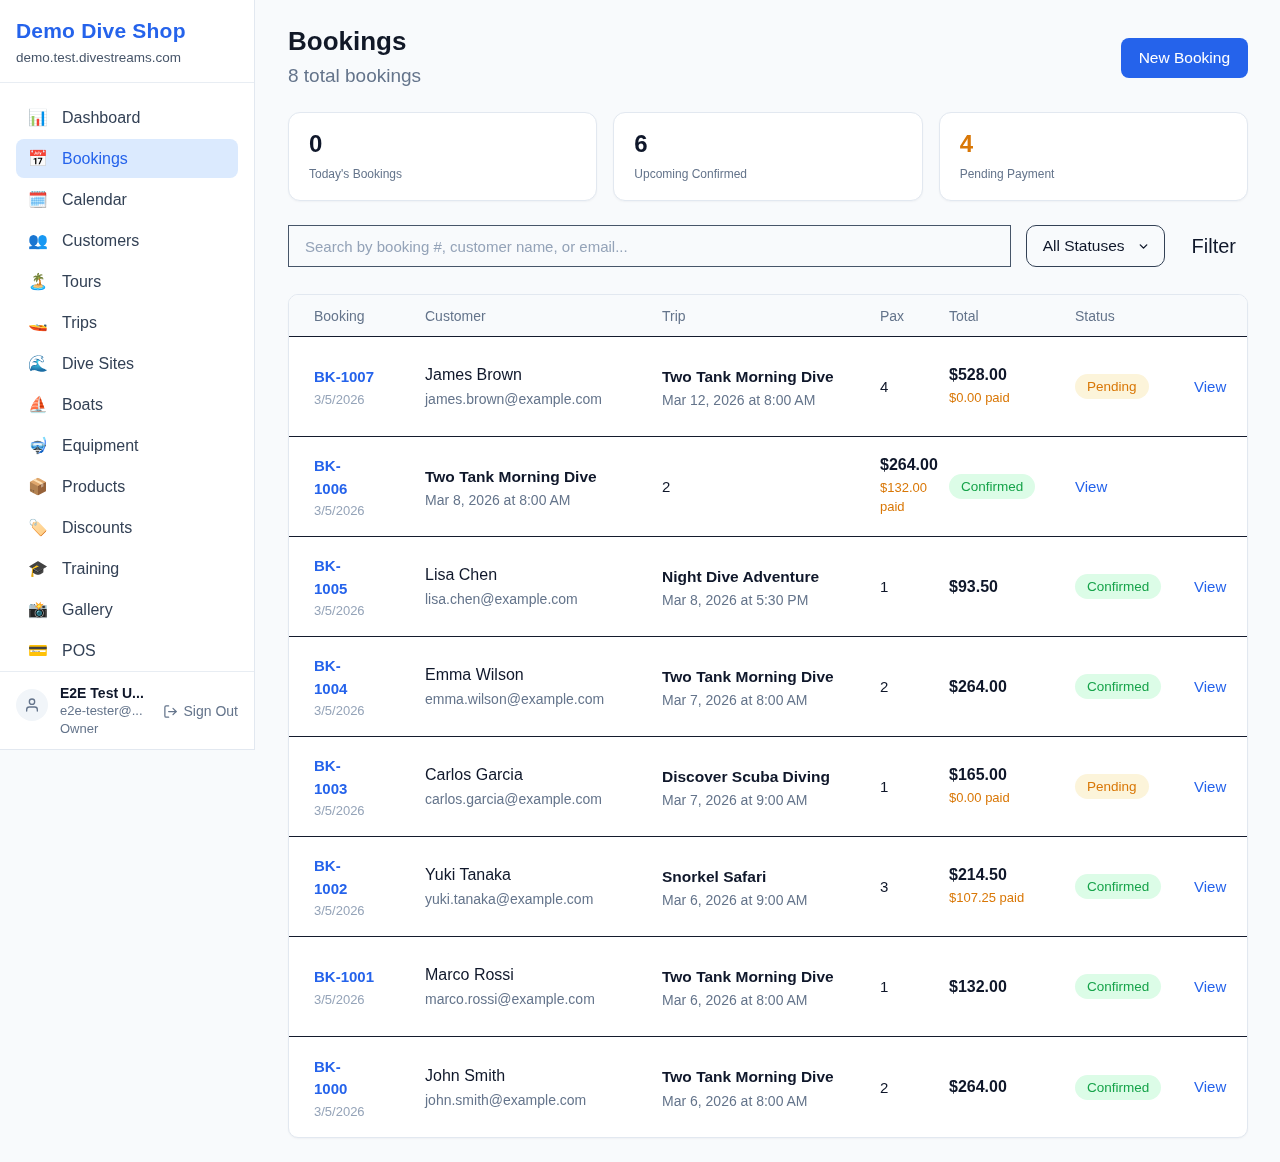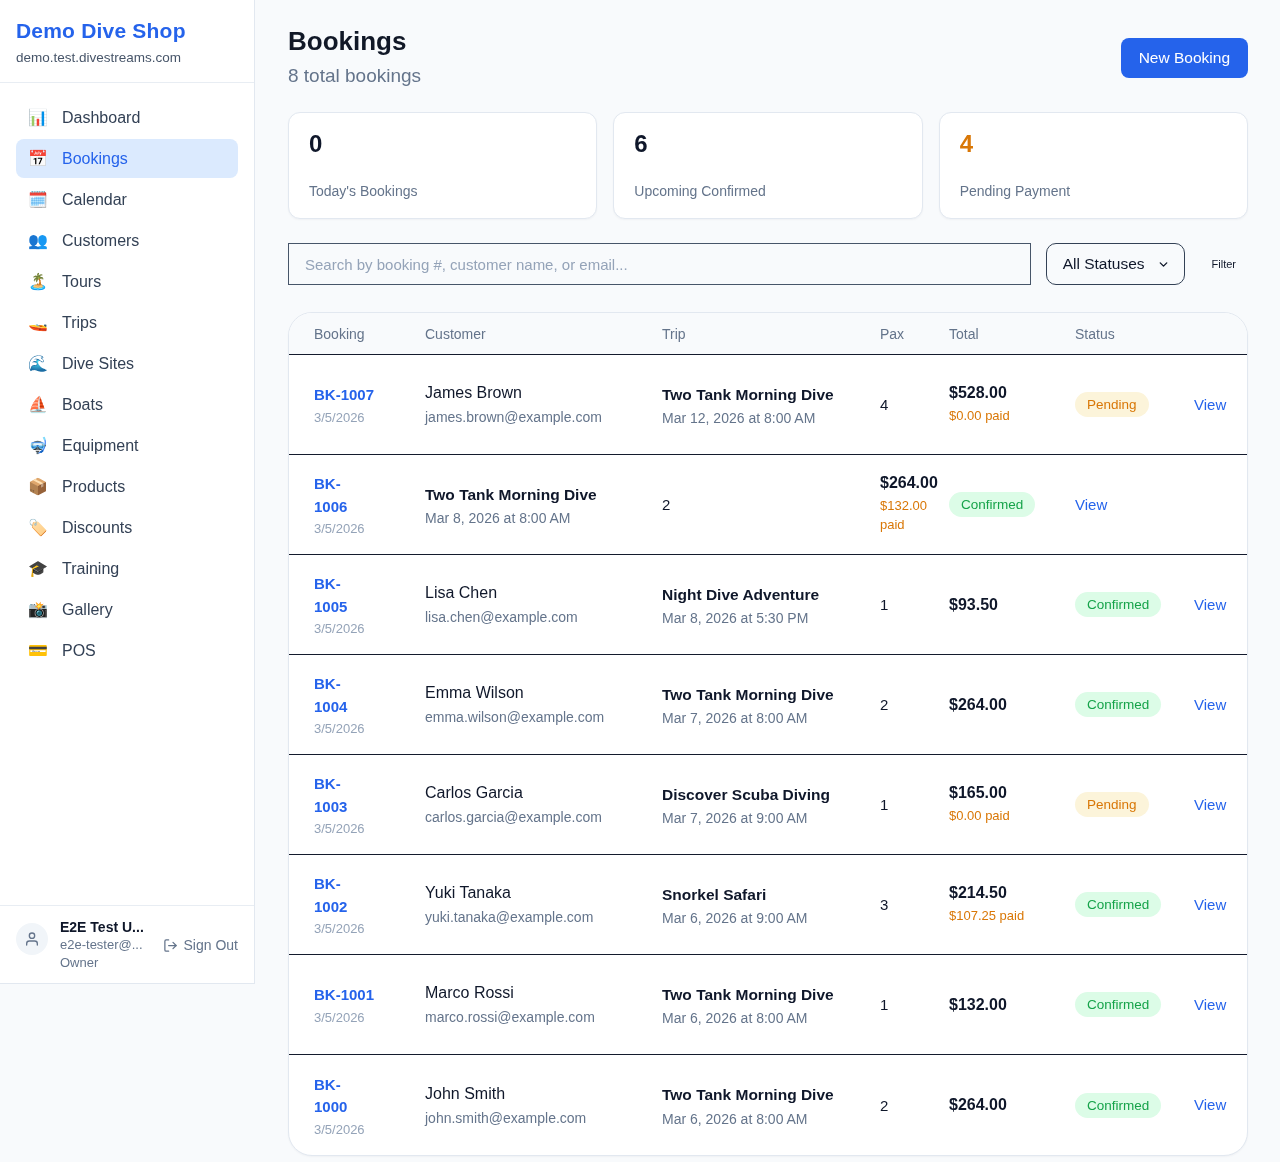--- a/index.html
+++ b/index.html
@@ -4,21 +4,21 @@
 <title>Bookings</title>
 <style>
   * { margin:0; padding:0; box-sizing:border-box; }
   html,body { width:1280px; height:1162px; overflow:hidden; }
   body {
     font-family:"Liberation Sans","DejaVu Sans",sans-serif;
     background:#f8fafc; color:#0f172a; position:relative;
   }
   
   .sidebar {
-    position:absolute; left:0; top:0; width:255px; height:984px;
+    position:absolute; left:0; top:0; width:255px; height:750px;
     background:#ffffff; border-right:1px solid #e2e8f0; border-bottom:1px solid #e2e8f0;
     display:flex; flex-direction:column;
   }
   .side-header { padding:19px 16px 17px; border-bottom:1px solid #e8edf3; }
   .brand { color:#2563eb; font-size:21px; font-weight:bold; letter-spacing:.2px; }
   .domain { color:#475569; font-size:13.5px; margin-top:7px; }
   .nav { flex:1; padding:15px 16px 0; overflow:hidden; }
   .nav-item {
     display:flex; align-items:center; gap:13px; padding:10px 12px; margin-bottom:2px;
     border-radius:8px; font-size:16px; color:#334155; cursor:pointer;
@@ -47,35 +47,35 @@
     background:#2563eb; color:#fff; border:none; border-radius:8px;
     padding:11px 18px; font-size:15.5px; font-family:inherit; cursor:pointer; margin-top:12px;
   }
   .stats { display:grid; grid-template-columns:1fr 1fr 1fr; gap:16px; margin-bottom:24px; }
   .stat-card {
     background:#fff; border:1px solid #e2e8f0; border-radius:12px;
     padding:17px 20px 19px; box-shadow:0 1px 2px rgba(15,23,42,.04);
   }
   .stat-value { font-size:24px; font-weight:bold; color:#0f172a; }
   .stat-value.warn { color:#d97706; }
-  .stat-label { font-size:14px; color:#64748b; margin-top:25px; }
+  .stat-label { font-size:12px; color:#64748b; margin-top:9px; }
   .controls { display:flex; align-items:center; gap:15px; margin-bottom:27px; }
   .search {
     flex:1; height:42px; border:1px solid #475569; border-radius:0;
     background:transparent; padding:0 16px; font-size:15px; font-family:inherit; color:#0f172a;
   }
   .search::placeholder { color:#94a3b8; }
   .select {
     height:42px; border:1px solid #334155; border-radius:10px; background:transparent;
     display:flex; align-items:center; gap:12px; padding:0 14px 0 16px; font-size:15.5px; cursor:pointer;
   }
-  .filter-btn { font-size:11px; color:#0f172a; background:none; border:none; font-family:inherit; padding:0 12px; cursor:pointer; }
+  .filter-btn { font-size:20px; color:#0f172a; background:none; border:none; font-family:inherit; padding:0 12px; cursor:pointer; }
   
   .table-card {
-    background:#fff; border:1px solid #e2e8f0; border-radius:24px; overflow:hidden;
+    background:#fff; border:1px solid #e2e8f0; border-radius:10px; overflow:hidden;
     box-shadow:0 1px 2px rgba(15,23,42,.04);
   }
   .thead, .tr { display:grid; grid-template-columns:136px 237px 218px 69px 126px 119px 1fr; }
   .thead { background:#f8fafc; border-bottom:1px solid #141b2d; }
   .th { font-size:14px; color:#64748b; padding:13px 8px 12px 0; }
   .th:first-child, .td:first-child { padding-left:25px; }
   .tr { border-bottom:1px solid #141b2d; min-height:100px; align-items:center; }
   .tr:last-child { border-bottom:none; }
   .td { padding:14px 8px 14px 0; }
   .b-id { color:#2563eb; font-weight:bold; font-size:15px; line-height:1.5; text-decoration:none; display:inline-block; }

